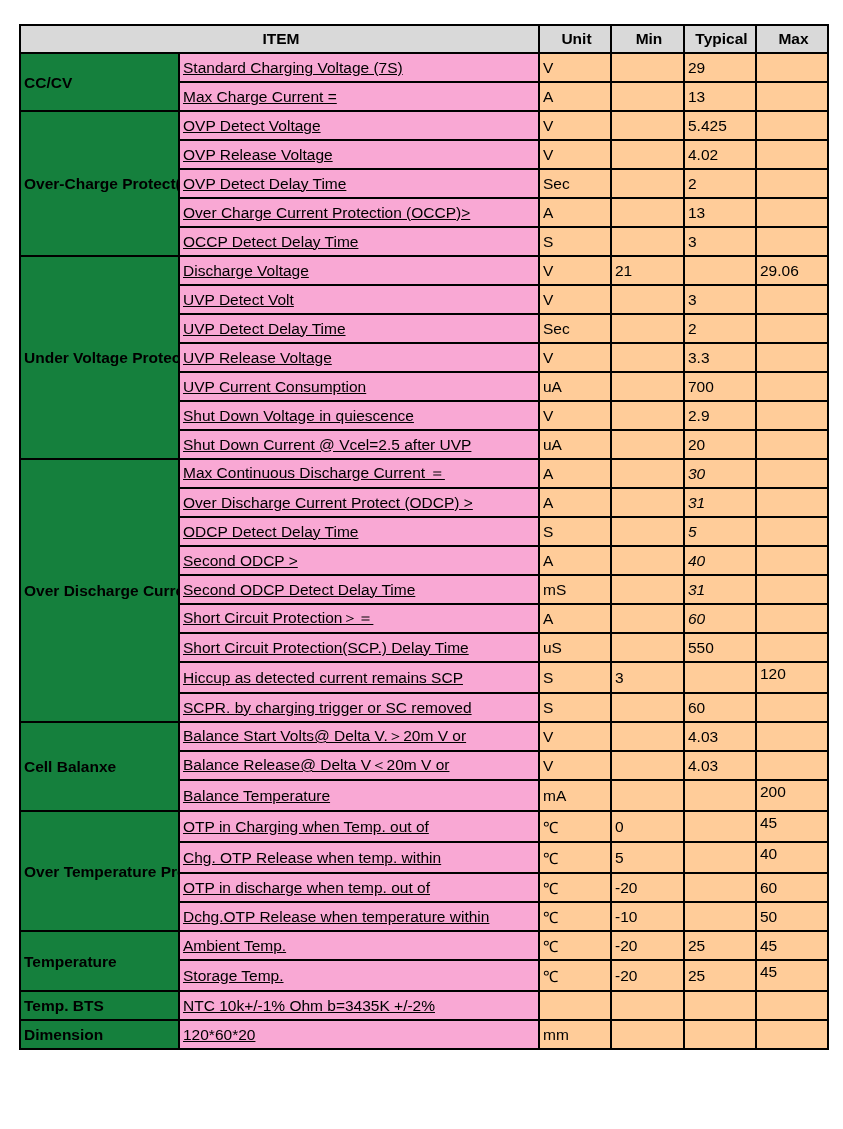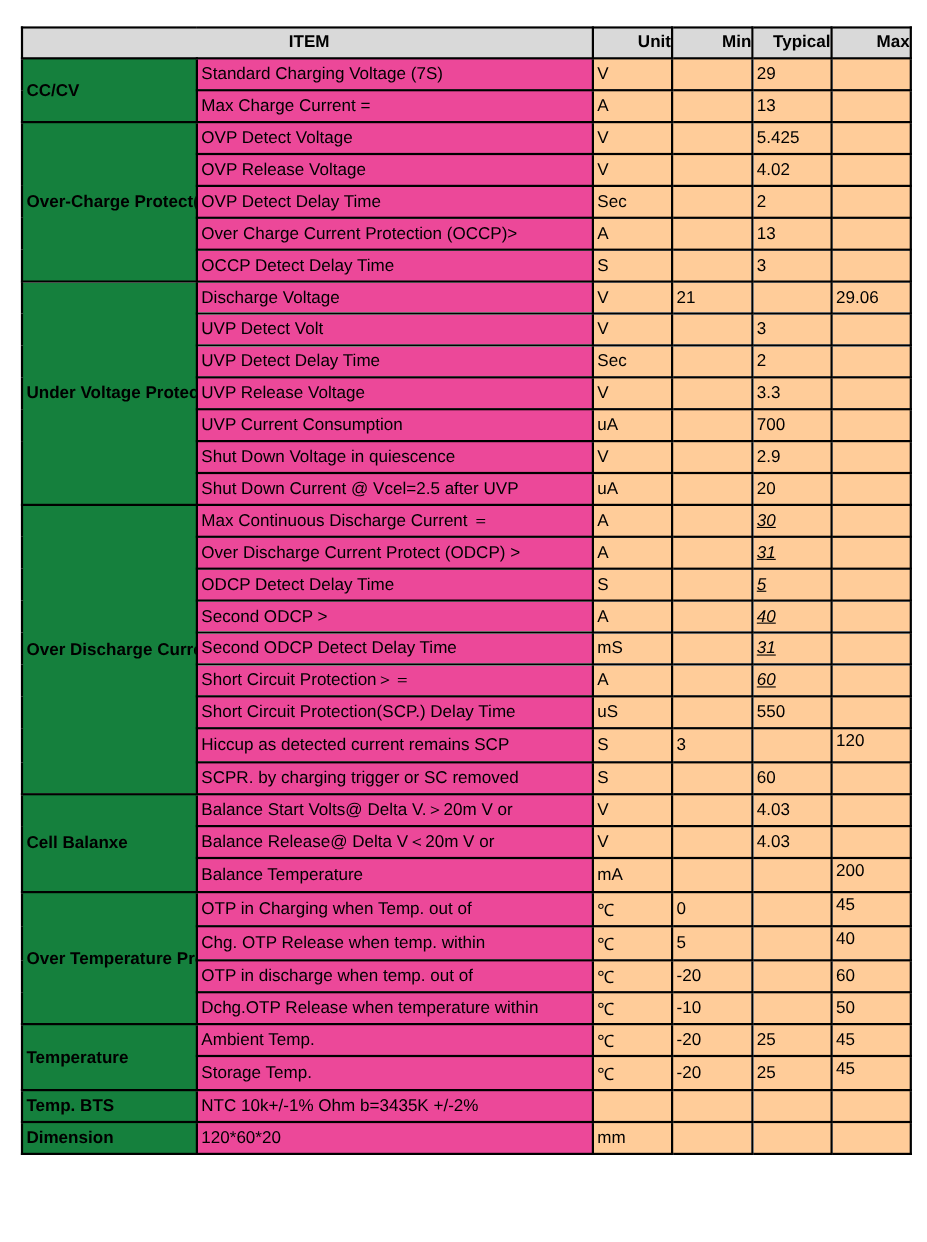--- a/index.html
+++ b/index.html
@@ -16,28 +16,28 @@
     padding: 0 0 0 3px;
     font-size: 15.5px;
     color: #000;
     white-space: nowrap;
     overflow: hidden;
     vertical-align: middle;
   }
   table.spec th {
     background: #d9d9d9;
     font-weight: bold;
-    text-align: right;
+    text-align: center;
     height: 26px;
   }
   table.spec th.item-h { text-align: center; }
   td.group { background: #15803d; font-weight: bold; white-space: normal; line-height: 21px; }
-  td.item { background: #ec4899; }
+  td.item { background: #f9a8d4; text-decoration: underline; }
   td.val { background: #ffcc99; }
-  td.val.italic { font-style: italic; text-decoration: underline; }
+  td.val.italic { font-style: italic; }
   td.val.raised { vertical-align: top; padding-top: 2px; margin-top: 36px; }
   td.small { font-size: 12px; }
   col.c-group { width: 159px; }
   col.c-item { width: 360px; }
   col.c-unit { width: 72px; }
   col.c-min { width: 73px; }
   col.c-typ { width: 72px; }
   col.c-max { width: 72px; }
 </style>
 </head>

